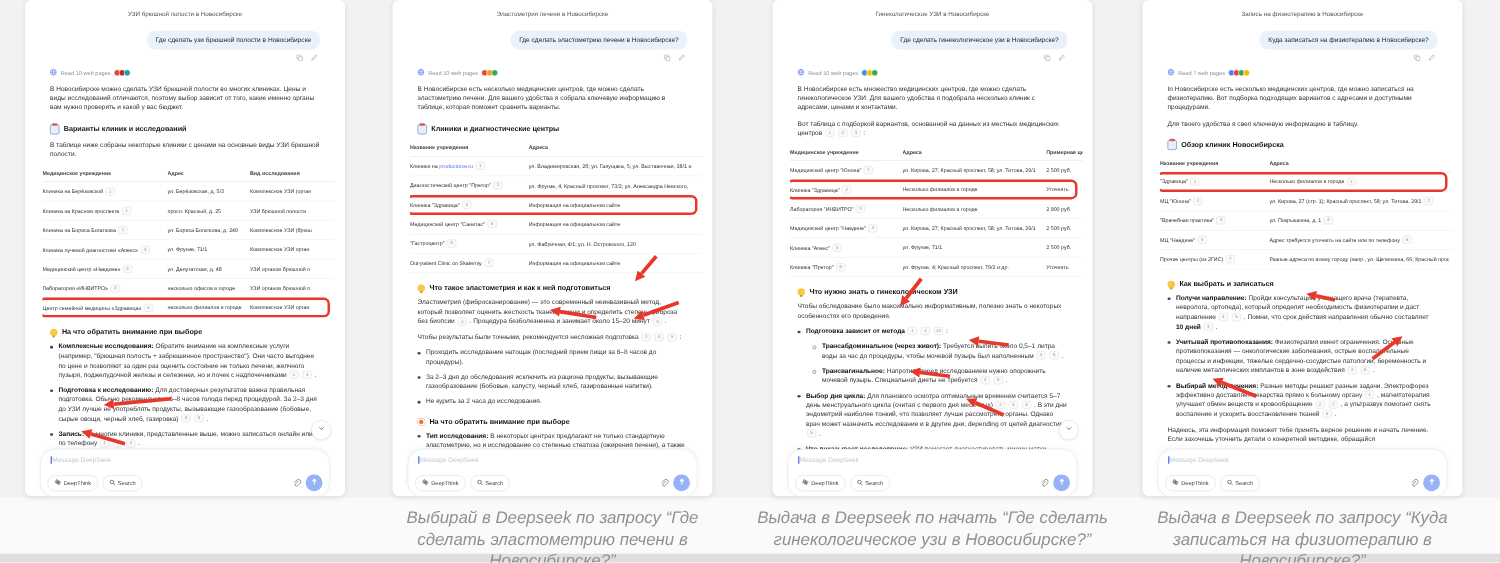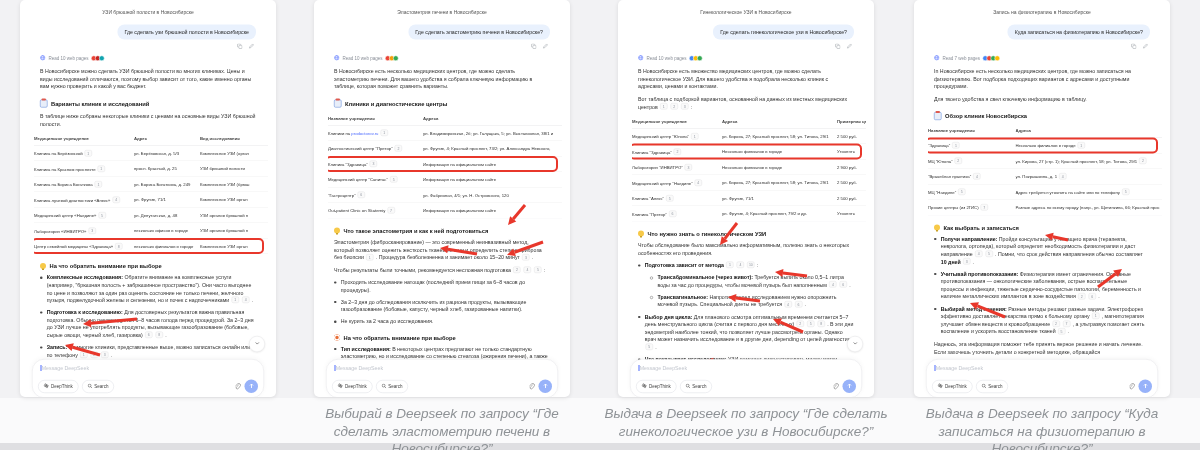--- a/index.html
+++ b/index.html
@@ -564,21 +564,21 @@
                 <svg width="12" height="12" viewBox="0 0 12 12" fill="none" stroke="#fff" stroke-width="1.8">
                   <path d="M6 10V2M3 5l3-3 3 3"></path>
                 </svg>
               </span>
             </span>
           </div>
         </div>
 
       </div>
     </div>
-    <div class="caption">Выдача в Deepseek по запросу “Где сделать гинекологическое узи в Новосибирске?”</div>
+    <div class="caption">Выдача в Deepseek по начать “Где сделать гинекологическое узи в Новосибирске?”</div>
   </div>
 
   <div class="panel-wrap">
     <div class="panel">
       <div class="inner">
         <div class="chat-title">Запись на физиотерапию в Новосибирске</div>
         <div class="bubble-row">
           <div class="bubble">Куда записаться на физиотерапию в Новосибирске?</div>
         </div>
         <div class="msg-actions">

